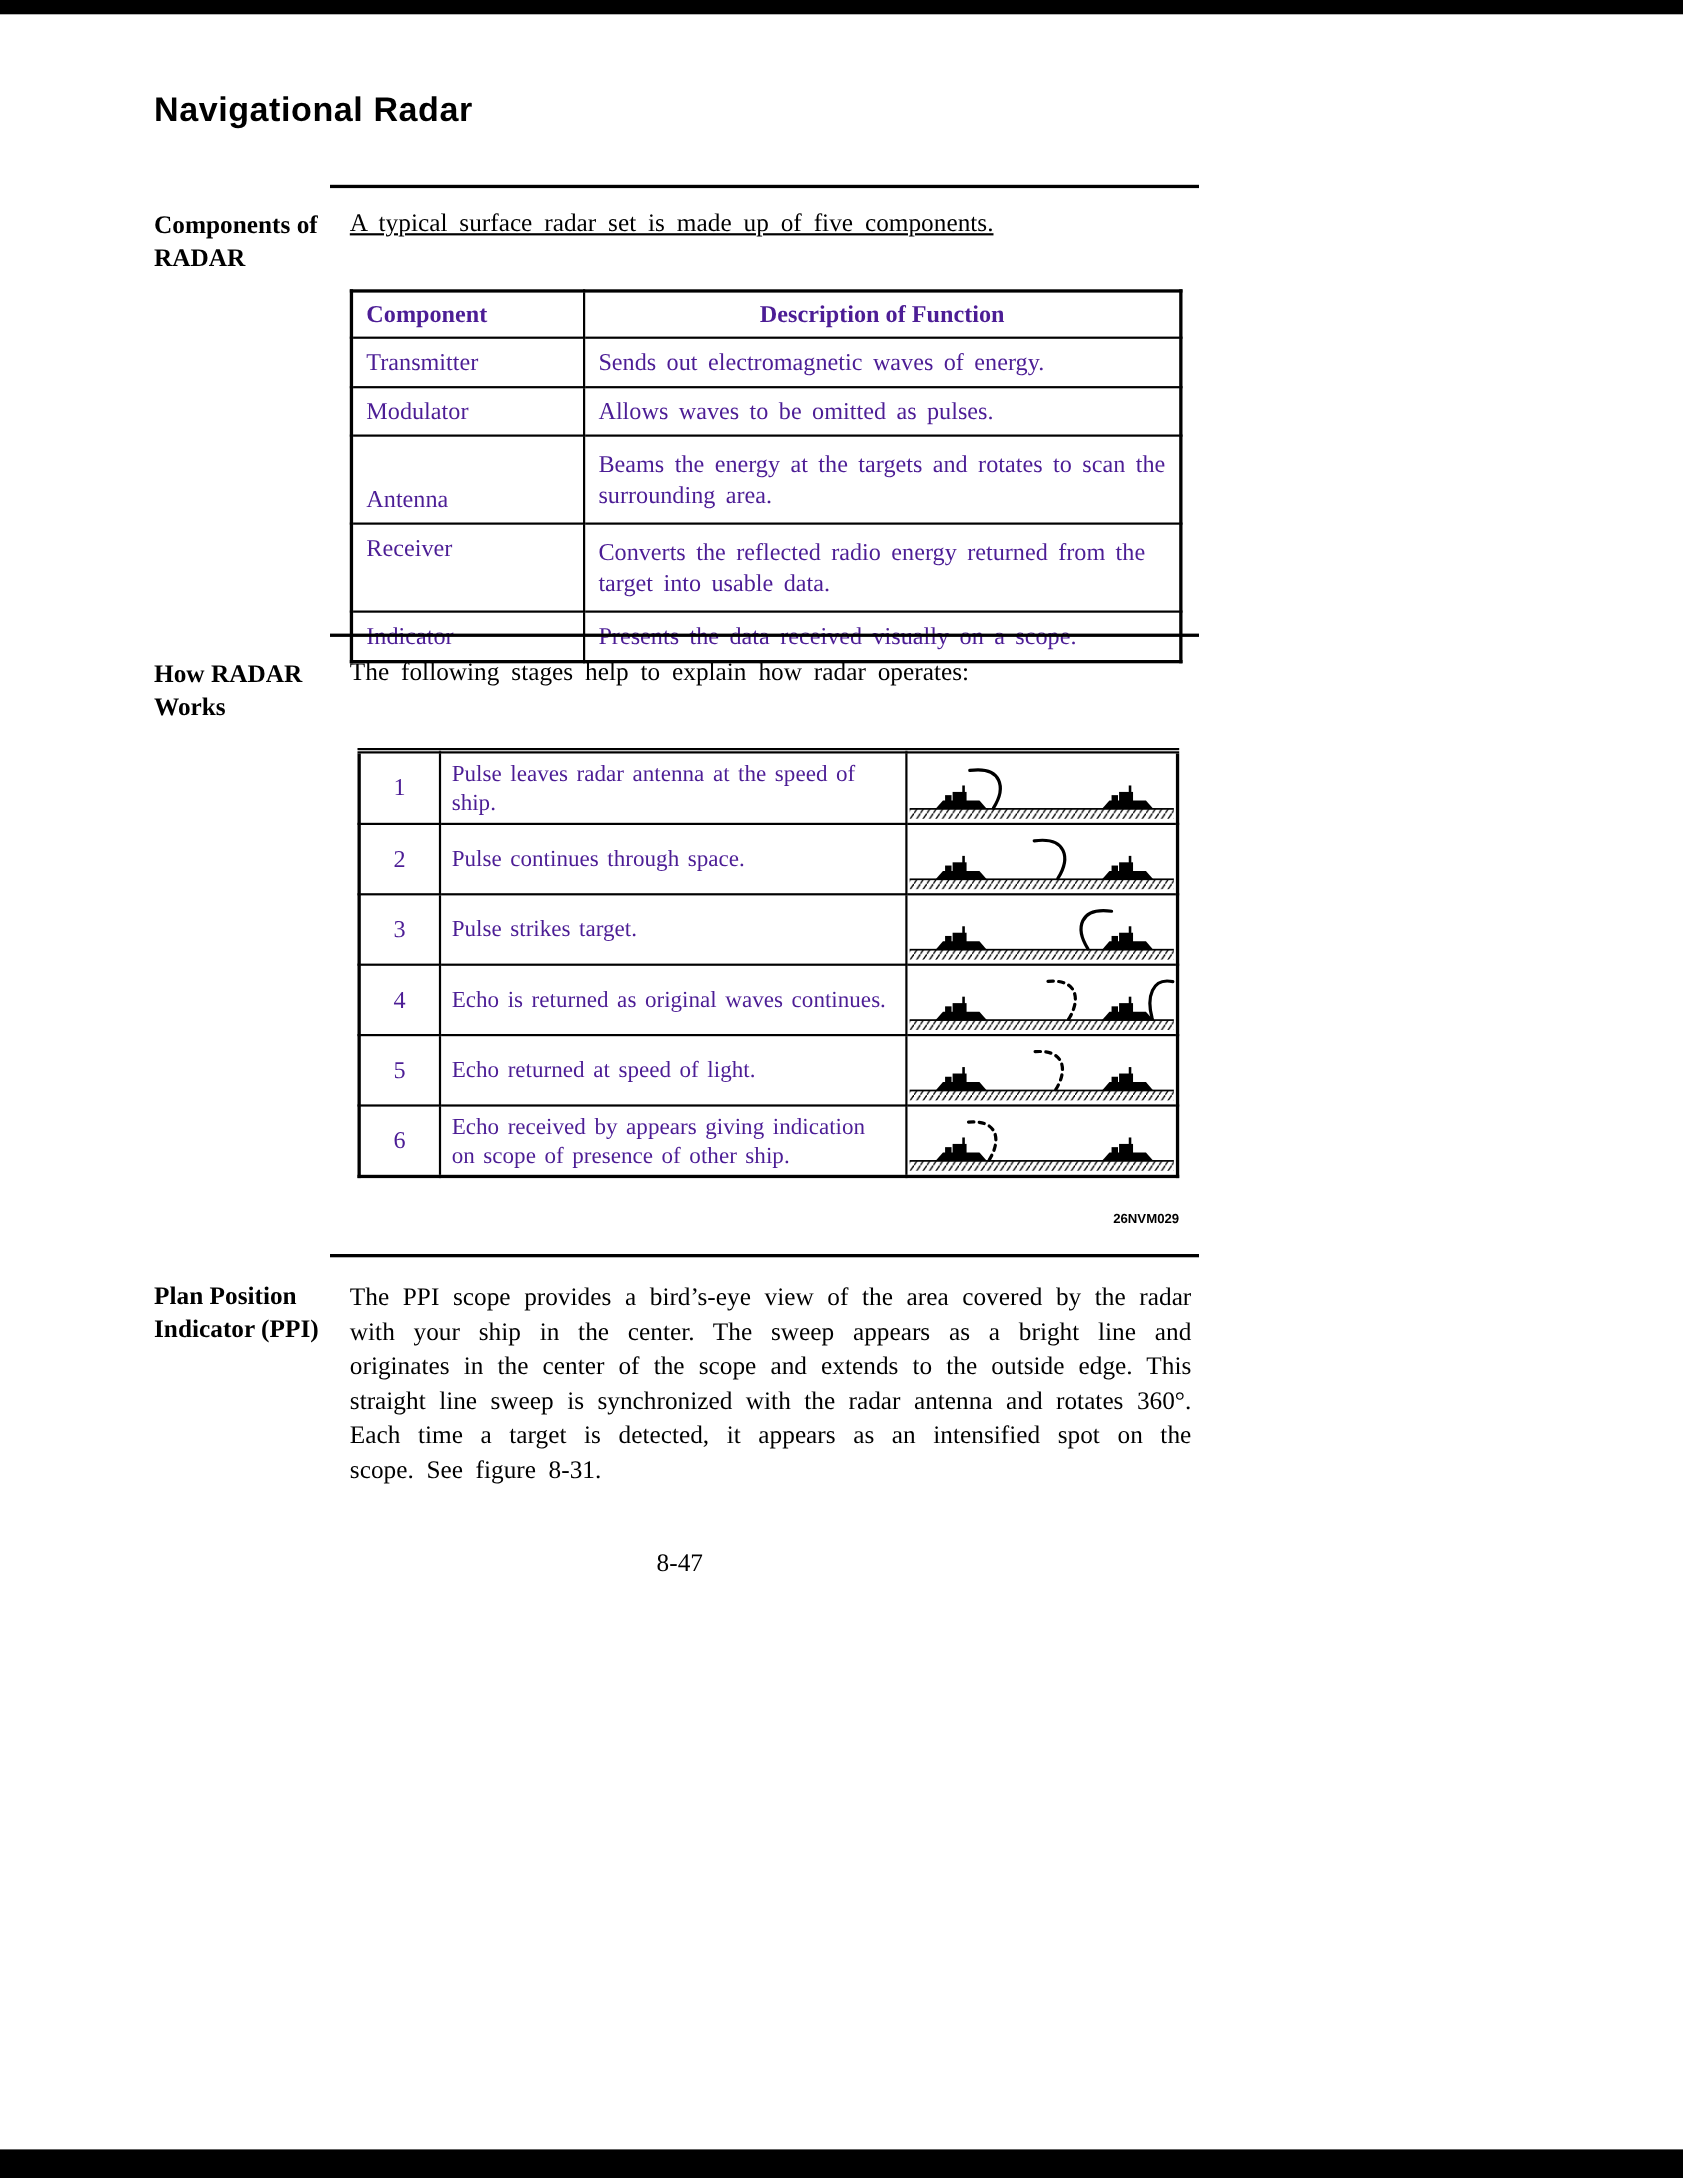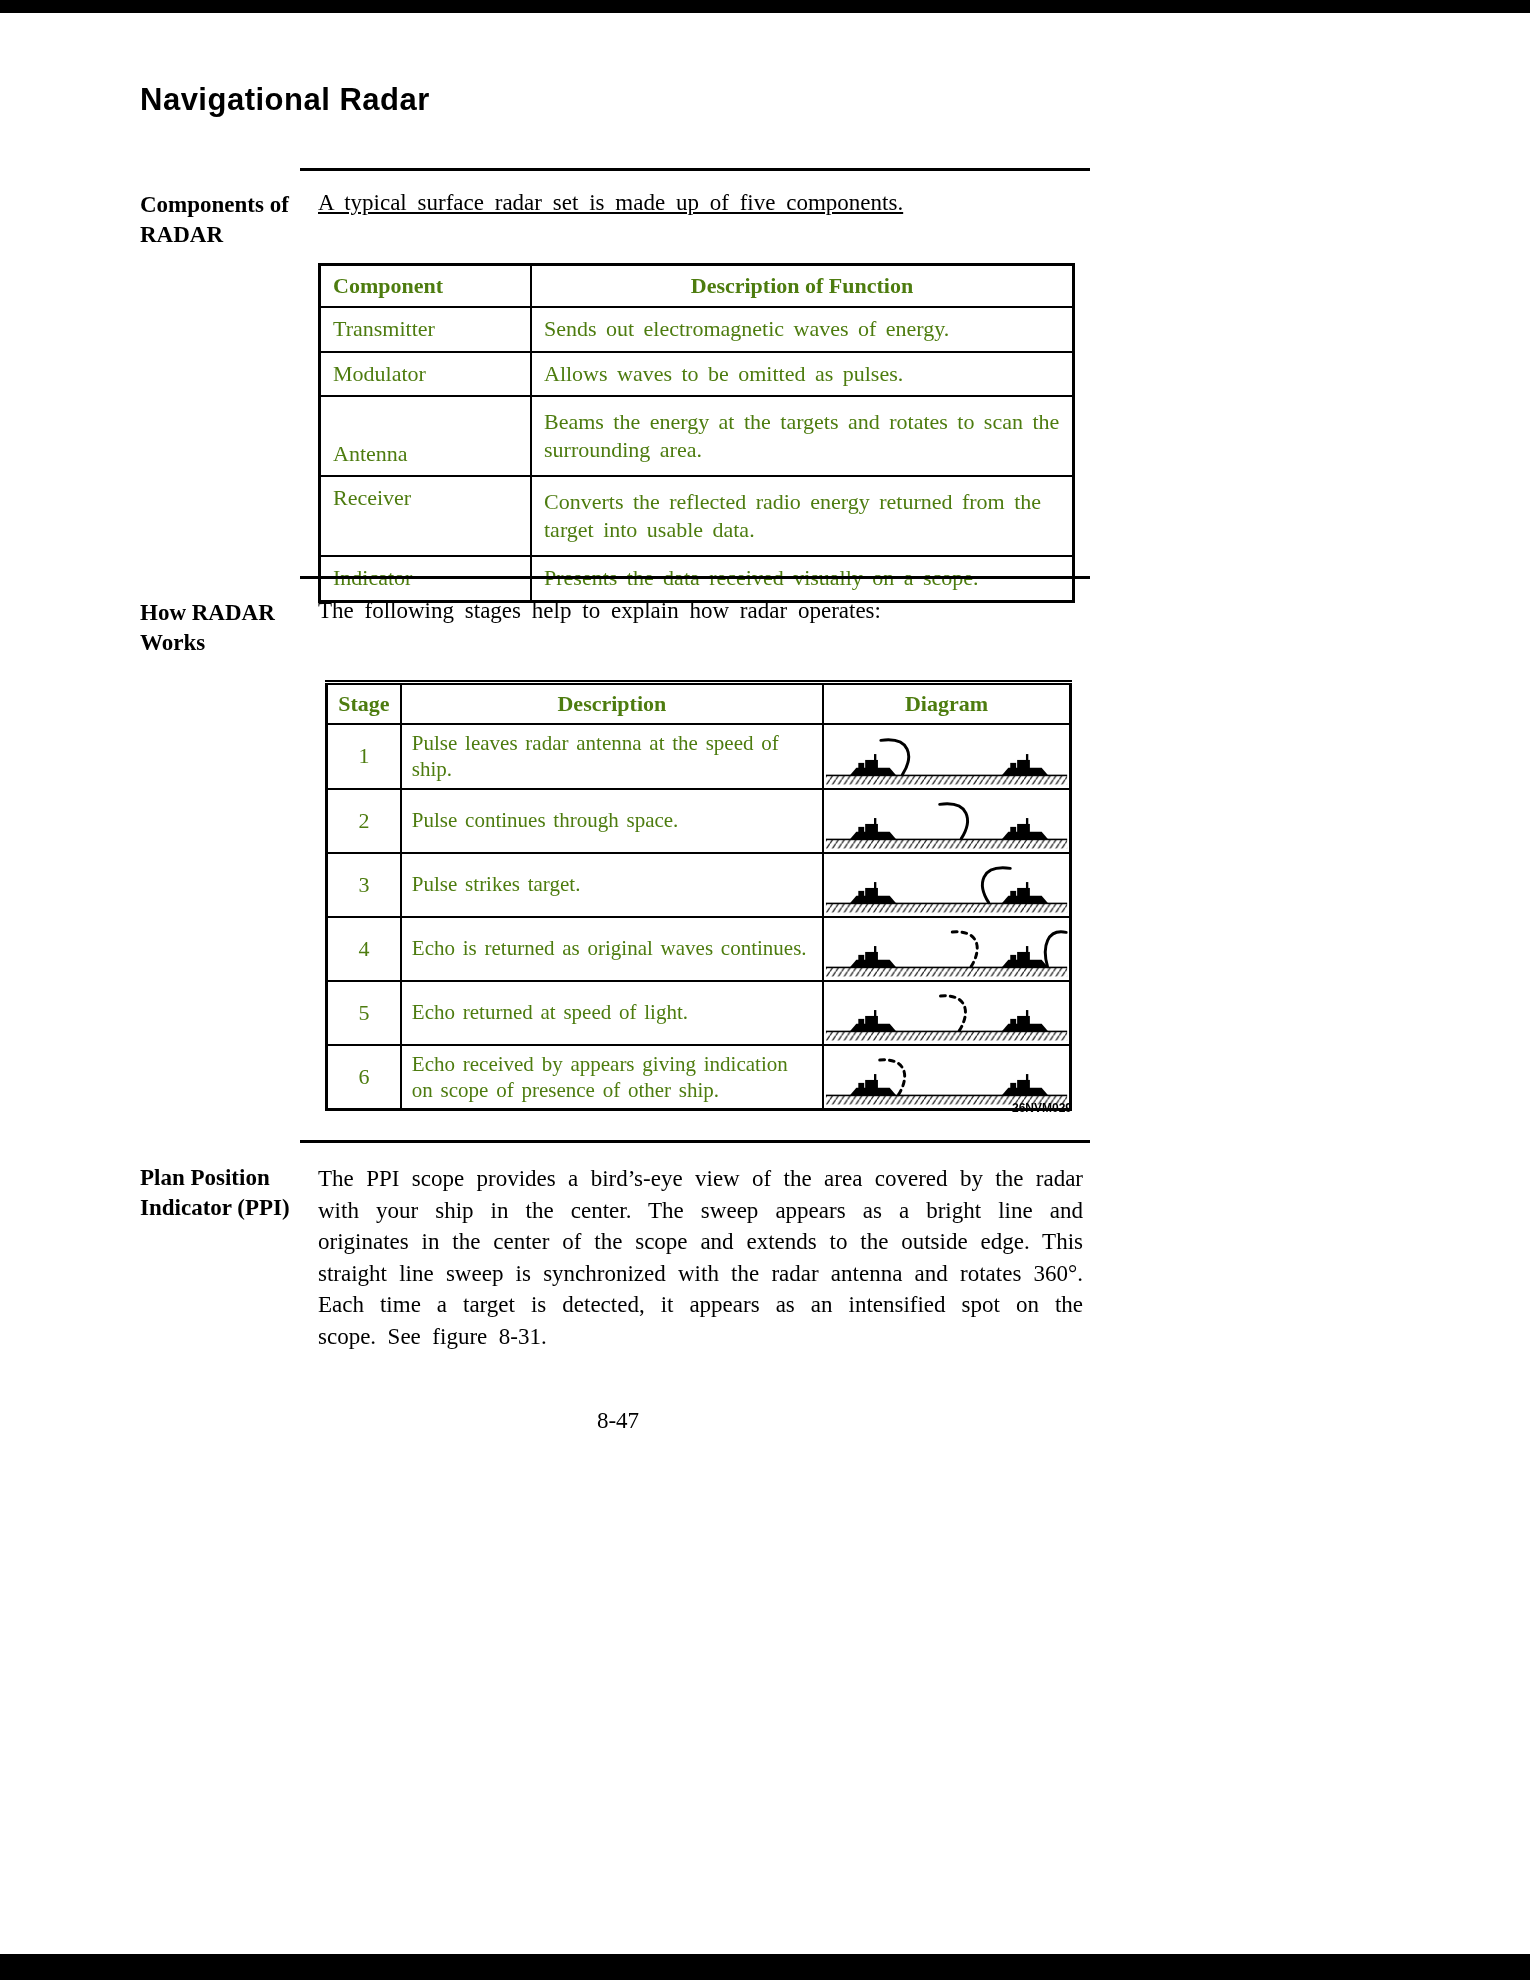--- a/index.html
+++ b/index.html
@@ -27,21 +27,21 @@
   .sec1-label{top:190px;}
   .sec2-label{top:598px;}
   .sec3-label{top:1163px;}
   .intro{
     position:absolute;left:318px;font-size:23px;word-spacing:0.22em;color:#000;
   }
   .sec1-intro{top:190px;width:780px;text-decoration:underline;}
   .sec2-intro{top:598px;width:780px;}
   table{border-collapse:collapse;background:#fff;}
   .tbl{position:absolute;border:3px solid #000;}
-  .tbl td,.tbl th{border:2px solid #000;font-size:22px;color:#4d7c0f;}
+  .tbl td,.tbl th{border:2px solid #000;font-size:22px;color:#4c1d95;}
   .tbl1{left:318px;top:263px;width:757px;}
   .tbl1 th{font-weight:bold;padding:7px 12px;}
   .tbl1 td{padding:7px 12px;word-spacing:0.18em;line-height:1.3;}
   .tbl1 .c-name{width:185px;vertical-align:middle;}
   .tbl1 .h-comp{text-align:left;}
   .tbl1 .h-desc{text-align:center;}
   .tbl1 .va-b{vertical-align:bottom;}
   .tbl1 .va-t{vertical-align:top;}
   .tbl2{left:325px;top:680px;width:747px;border-top:5px double #000;}
   .tbl2 th{font-weight:bold;padding:6px 8px;text-align:center;font-size:22px;}
@@ -111,25 +111,20 @@
   <div class="hrule rule2"></div>
 
   <div class="side-label sec2-label">
     <div>How RADAR</div>
     <div>Works</div>
   </div>
   <div class="intro sec2-intro">The following stages help to explain how radar operates:</div>
 
   <table class="tbl tbl2">
     <tbody>
-        <tr>
-      <th>Stage</th>
-      <th>Description</th>
-      <th>Diagram</th>
-    </tr>
     <tr>
       <td class="c-stage">1</td>
       <td class="c-desc">Pulse leaves radar antenna at the speed of ship.</td>
       <td class="c-diag">
         <svg viewBox="0 0 250 62" aria-label="pulse-leaving-antenna">
               <defs>
                 <pattern id="hatch1" width="6" height="9" patternUnits="userSpaceOnUse">
                   <path d="M0,9 L6,0" stroke="#000" stroke-width="1.2" fill="none"></path>
                 </pattern>
               </defs>

